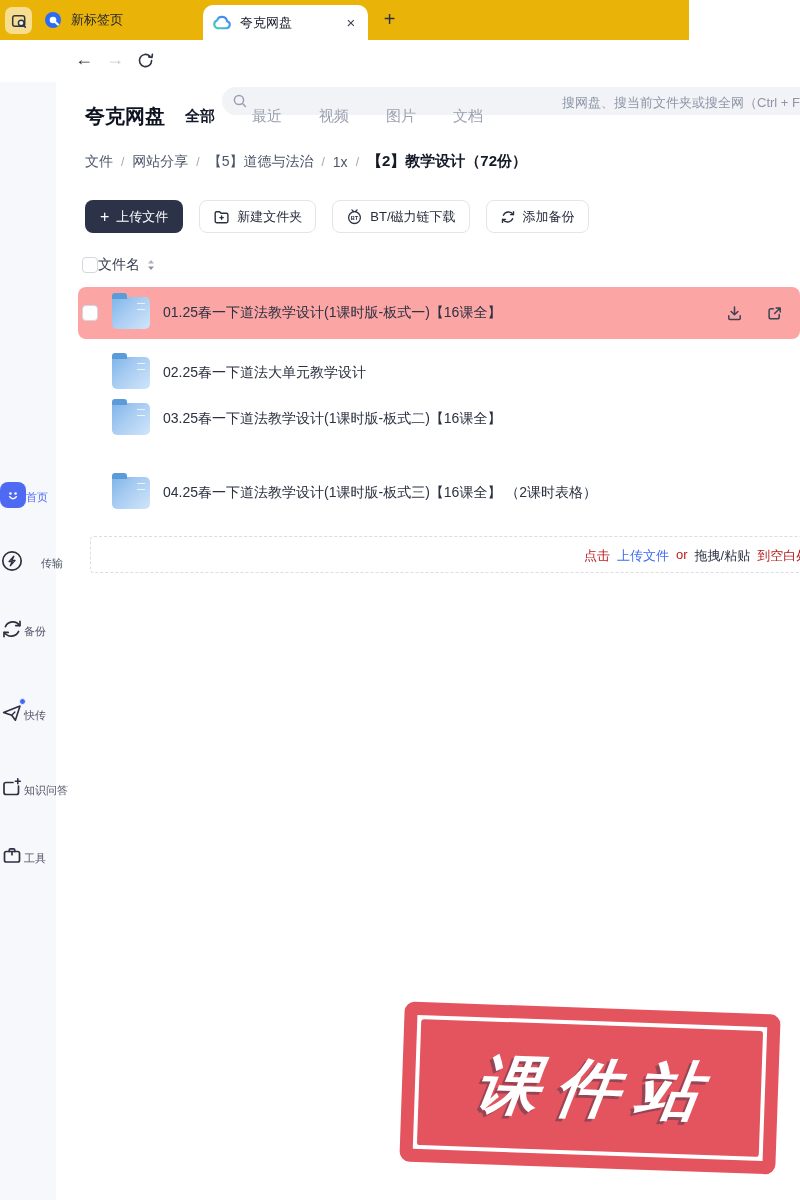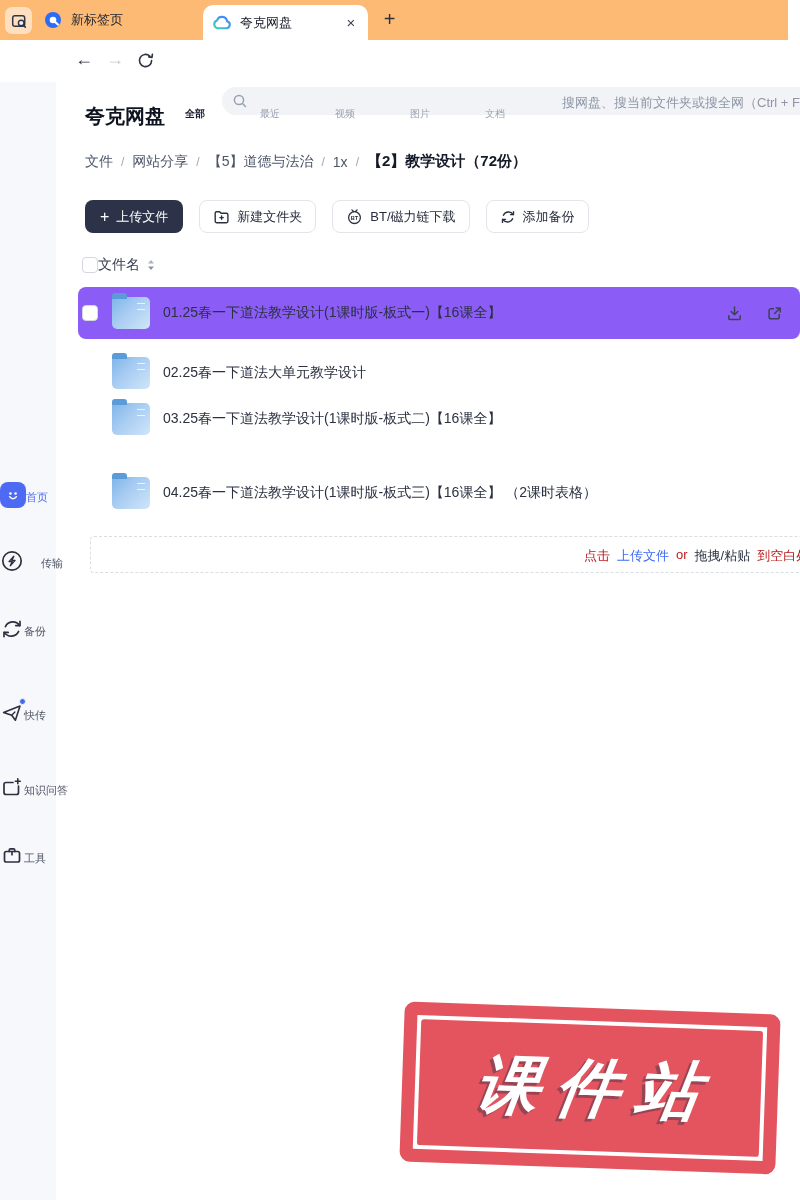--- a/index.html
+++ b/index.html
@@ -1,20 +1,20 @@
 <!DOCTYPE html>
 <html><head>
 <meta charset="utf-8">
 <style>
   * { margin:0; padding:0; box-sizing:border-box; }
   body { font-family:"Liberation Sans", sans-serif; }
   #app { position:relative; width:800px; height:1200px; background:#fff; overflow:hidden; }
 
   
-  .tabbar { position:absolute; left:0; top:0; width:788px; height:40px; background:#fdba74; }
+  .tabbar { position:absolute; left:0; top:0; width:689px; height:40px; background:#eab308; }
   .tab-search-btn { position:absolute; left:5px; top:7px; width:27px; height:27px; border-radius:7px;
     background:rgba(255,255,255,.55); display:flex; align-items:center; justify-content:center; cursor:pointer; }
   .tab-inactive { position:absolute; left:32px; top:0; height:40px; display:flex; align-items:center; gap:9px; padding:0 12px; }
   .tab-inactive .tab-label { font-size:13px; color:#1d2330; }
   .tab-active { position:absolute; left:203px; top:5px; width:165px; height:35px; background:#fff;
     border-radius:10px 10px 0 0; display:flex; align-items:center; gap:8px; padding:0 9px; }
   .tab-active .tab-label { font-size:13px; color:#171c29; flex:1; }
   .tab-close { font-size:15px; color:#3c4353; width:16px; height:16px; line-height:15px; text-align:center; cursor:pointer; }
   .newtab-btn { position:absolute; left:377px; top:7px; width:25px; height:25px; font-size:20px; font-weight:300;
     color:#2b3140; display:flex; align-items:center; justify-content:center; cursor:pointer; }
@@ -32,42 +32,42 @@
   .sidebar { position:absolute; left:0; top:82px; width:56px; height:1118px; background:#f7f8fb; }
   .side-item { position:absolute; left:0; width:56px; display:flex; flex-direction:row; align-items:center; cursor:pointer; }
   .side-item .lbl { font-size:11px; color:#4b5363; margin-top:5px; white-space:nowrap; }
   .side-item.active .lbl { color:#4a68f0; }
   .home-badge { width:26px; height:26px; background:#4f6af2; border-radius:8px; display:flex; align-items:center; justify-content:center; }
   .icon-wrap { position:relative; height:26px; display:flex; align-items:center; justify-content:center; }
   .blue-dot { position:absolute; right:-2px; top:-2px; width:7px; height:7px; background:#3f6bf5; border-radius:50%; border:1.5px solid #f7f8fb; }
 
   
   .page-title { position:absolute; left:85px; top:103px; font-size:20px; font-weight:700; color:#0e1320; }
-  .filter-tabs { position:absolute; left:185px; top:107px; display:flex; gap:55px; font-size:10px; }
+  .filter-tabs { position:absolute; left:185px; top:107px; display:flex; gap:37px; font-size:15px; }
   .filter-tabs .ft { color:#9ba1af; cursor:pointer; }
   .filter-tabs .ft.active { color:#14192a; font-weight:700; }
 
   .breadcrumb { position:absolute; left:85px; top:152px; display:flex; align-items:center; gap:8px; font-size:14px; }
   .breadcrumb .seg { color:#4d5669; cursor:pointer; }
   .breadcrumb .sep { color:#a0a7b4; font-size:12px; }
   .breadcrumb .cur { color:#151a29; font-weight:700; font-size:15px; }
 
   .toolbar { position:absolute; left:85px; top:200px; display:flex; gap:16px; }
   .btn { height:33px; border-radius:8px; display:flex; align-items:center; gap:7px; font-size:13px; cursor:pointer; }
   .btn-primary { background:#2c3349; color:#fff; padding:0 15px; }
   .btn-primary .plus { font-size:16px; font-weight:400; line-height:1; }
   .btn-outline { background:#fff; border:1px solid #e3e5ea; color:#272d3c; padding:0 13px; }
 
   .table-header { position:absolute; left:82px; top:256px; display:flex; align-items:center; }
   .checkbox { width:16px; height:16px; border:1.5px solid #d3d7df; border-radius:4px; background:#fff; cursor:pointer; flex:none; }
   .th-label { font-size:14px; color:#343b4c; font-weight:500; }
   .sort-icon { margin-left:6px; display:flex; flex-direction:column; }
 
   .file-row { position:absolute; left:78px; width:722px; height:52px; display:flex; align-items:center; cursor:pointer; }
-  .file-row.highlighted { background:#8b5cf6; border-radius:8px; }
+  .file-row.highlighted { background:#fca5a5; border-radius:8px; }
   .file-row .checkbox { margin-left:4px; }
   .folder-icon { position:relative; width:38px; height:32px; margin-left:34px; flex:none;
     background:linear-gradient(135deg,#7fb4e9 0%, #a9cdf2 45%, #d0e5fa 100%); border-radius:3px 5px 5px 5px; }
   .file-row.highlighted .folder-icon { margin-left:14px; }
   .folder-icon::before { content:""; position:absolute; left:0; top:-4px; width:15px; height:6px;
     background:#5b9bd8; border-radius:3px 3px 0 0; }
   .folder-icon::after { content:""; position:absolute; right:5px; top:6px; width:8px; height:5px;
     border-top:1.5px solid rgba(255,255,255,.75); border-bottom:1.5px solid rgba(255,255,255,.75); }
   .file-name { font-size:14px; color:#2b3140; margin-left:13px; flex:1; white-space:nowrap; overflow:hidden; }
   .row-actions { display:flex; gap:21px; margin-right:16px; }

